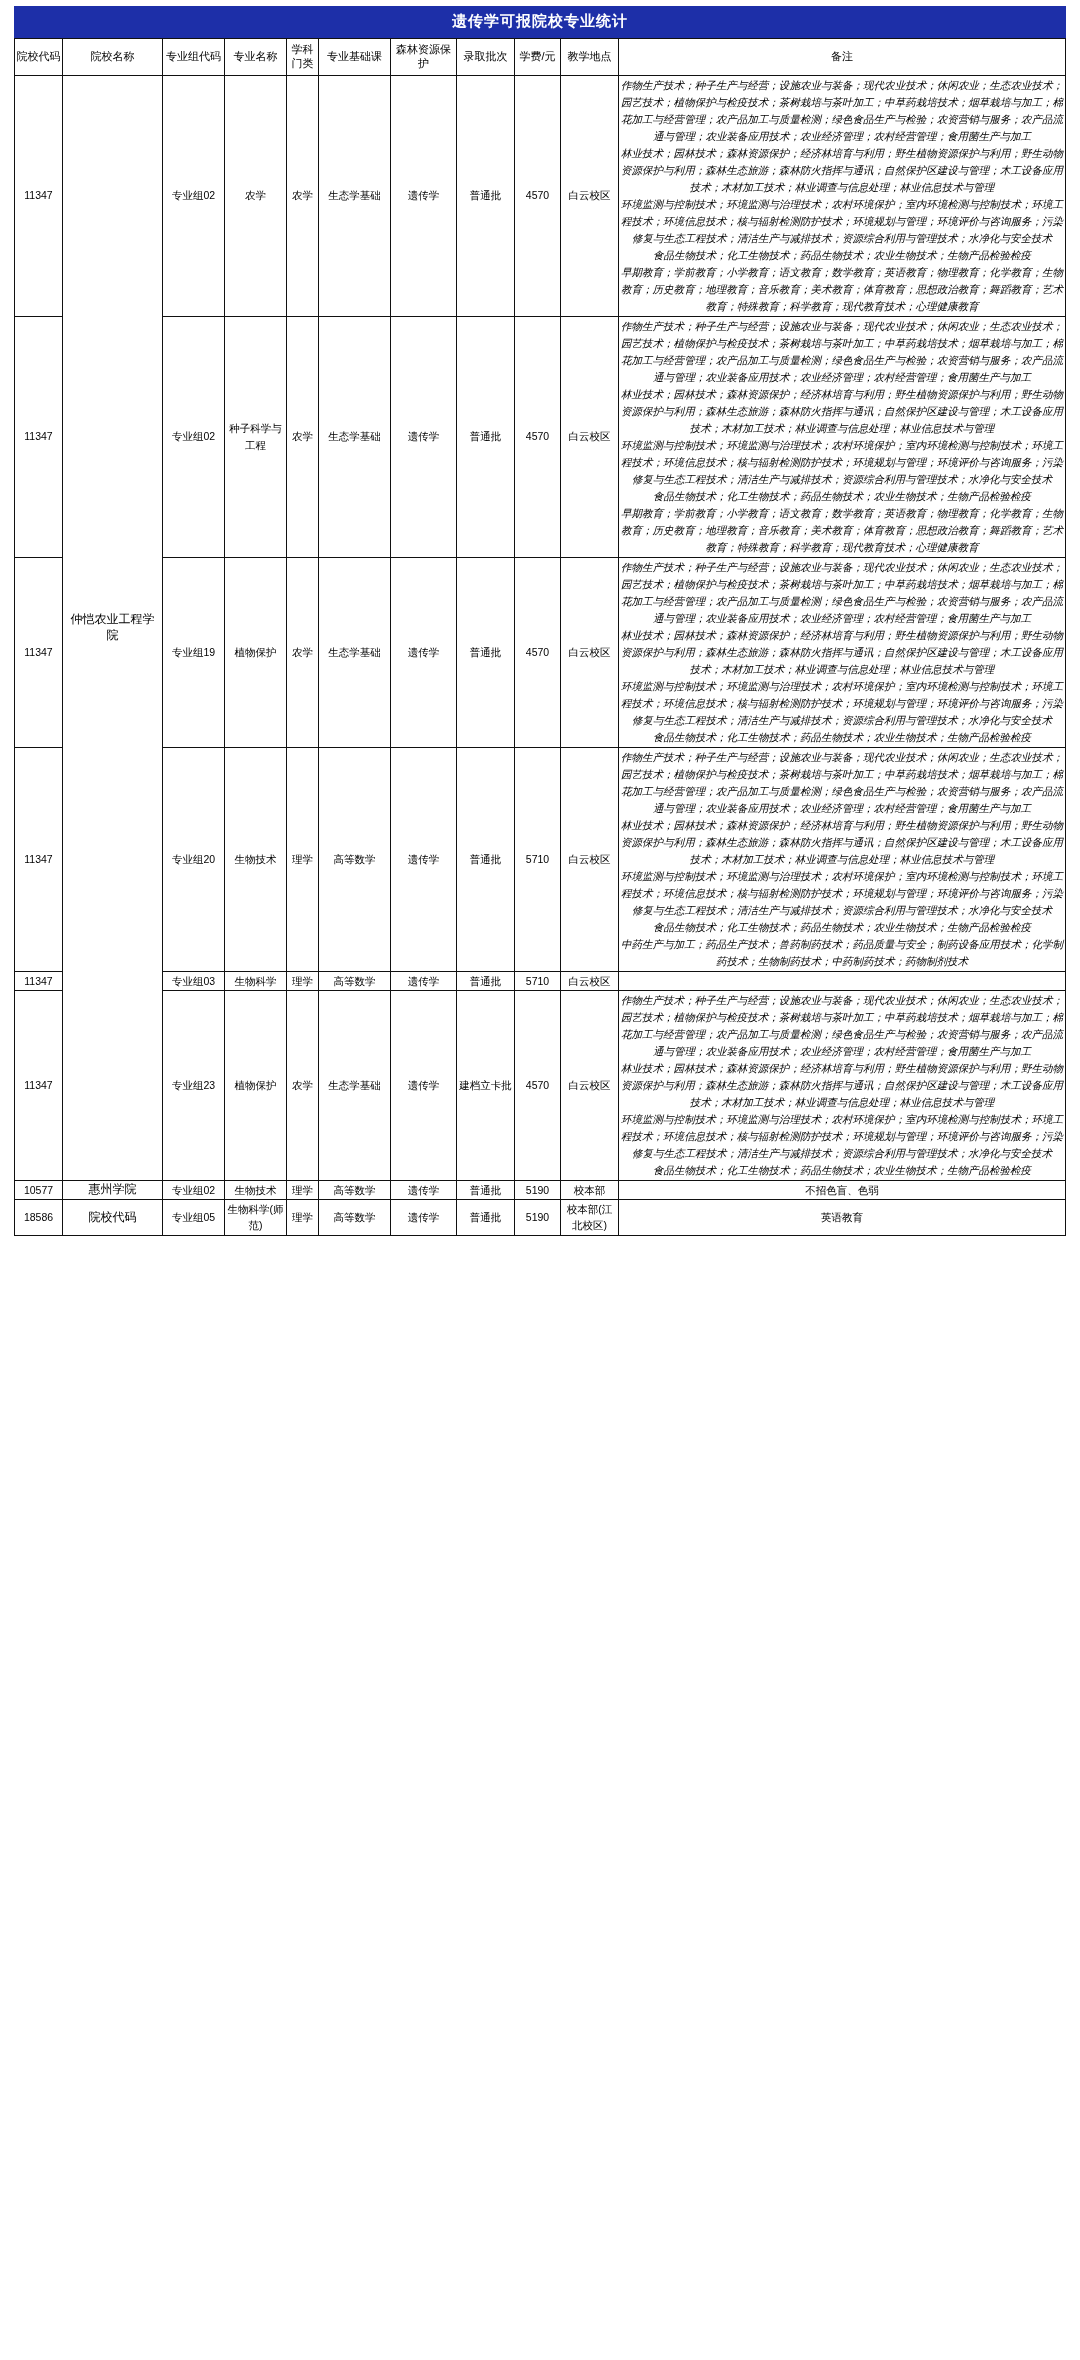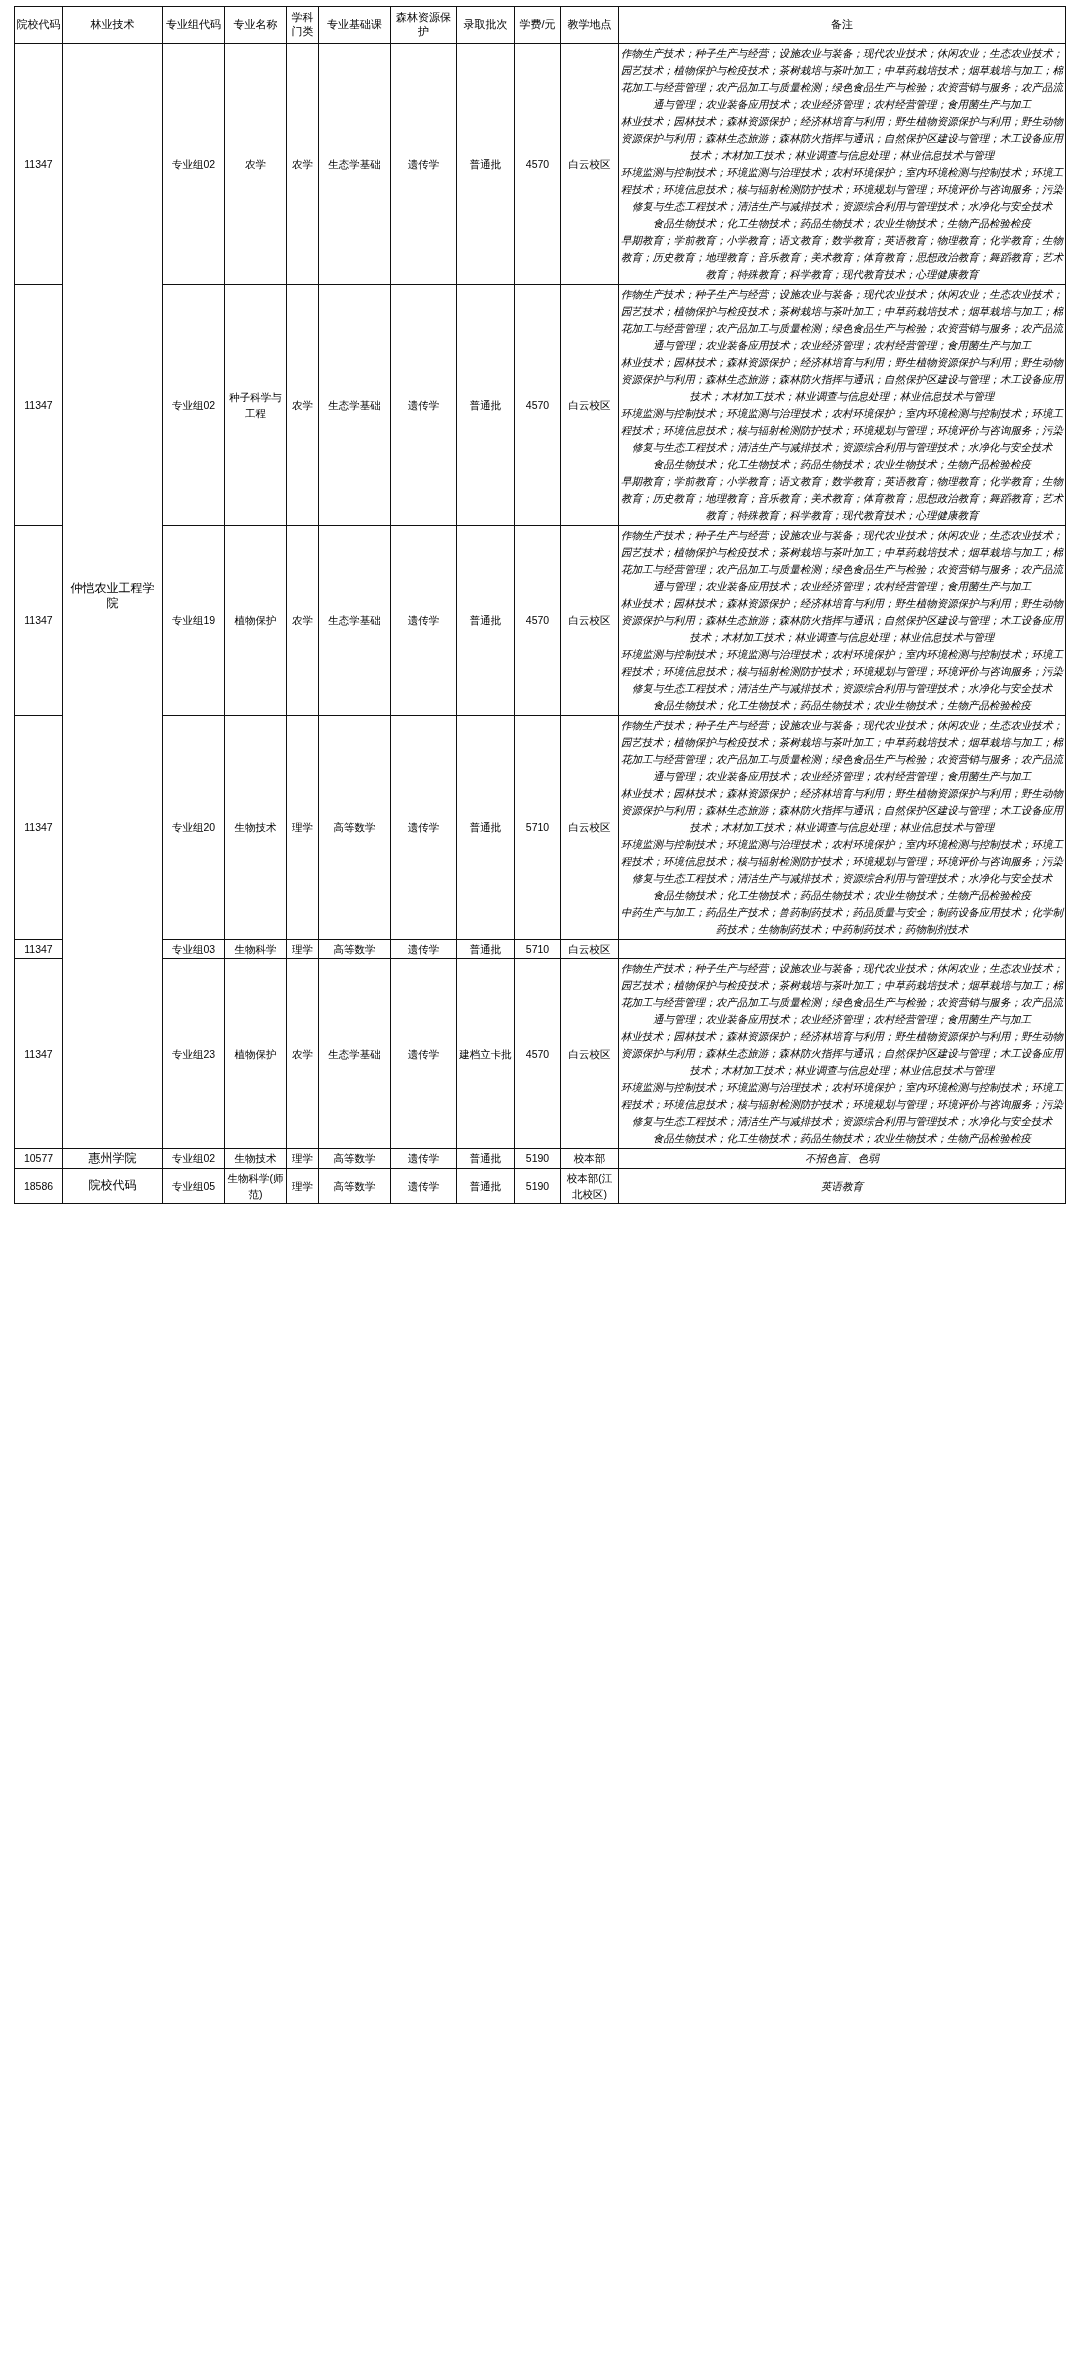--- a/index.html
+++ b/index.html
@@ -76,51 +76,51 @@
     text-align-last:center;
     font-style:italic;
   }
   td.remark p.short{
     text-align:right;
     text-align-last:center;
   }
   td.center-remark{
     text-align:center;
     vertical-align:middle;
-    font-style:italic;
   }
   td.school-name{
     font-size:12px;
     line-height:1.3;
   }
 </style>
 </head>
 <body>
 
 <div class="page">
 
+  <div class="title-bar">遗传学可报院校专业统计</div>
 
   <table class="grid">
     <colgroup>
       <col class="c-code">
         <col class="c-school">
         <col class="c-group">
         <col class="c-major">
       <col class="c-disc">
         <col class="c-base">
         <col class="c-comp">
         <col class="c-batch">
       <col class="c-fee">
         <col class="c-place">
         <col class="c-remark">
     </colgroup>
     <thead>
       <tr>
         <th>院校代码</th>
-        <th>林业技术</th>
+        <th>院校名称</th>
         <th>专业组代码</th>
         <th>专业名称</th>
         <th>学科门类</th>
         <th>专业基础课</th>
         <th>森林资源保护</th>
         <th>录取批次</th>
         <th>学费/元</th>
         <th>教学地点</th>
         <th>备注</th>
       </tr>

